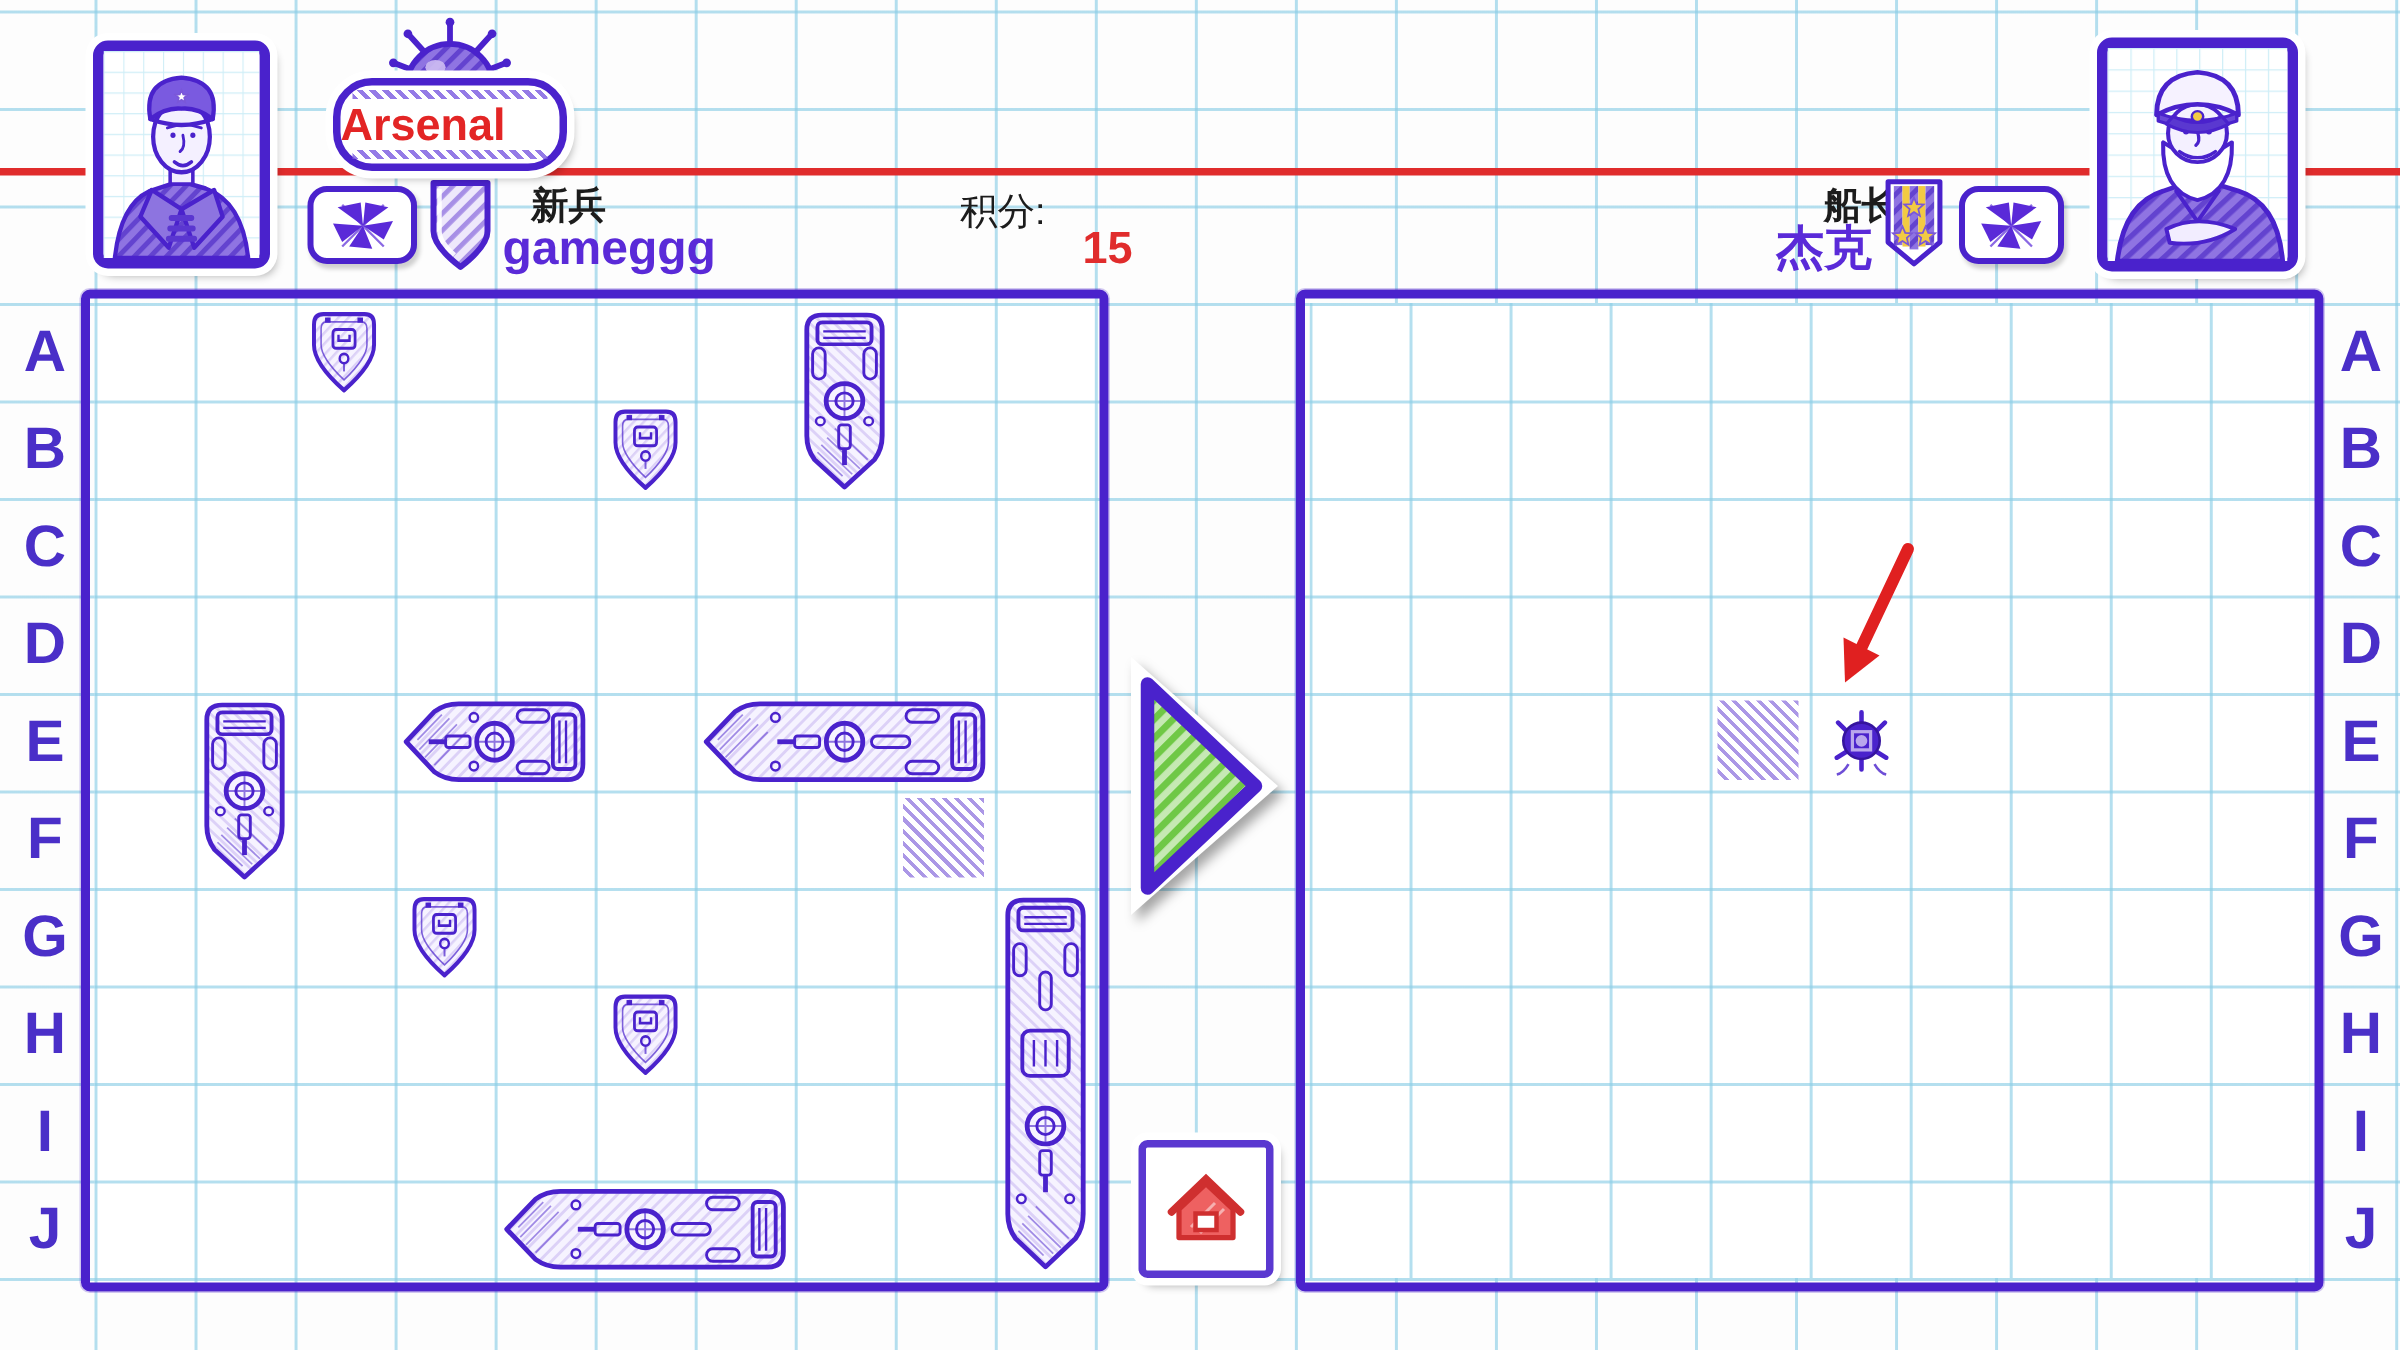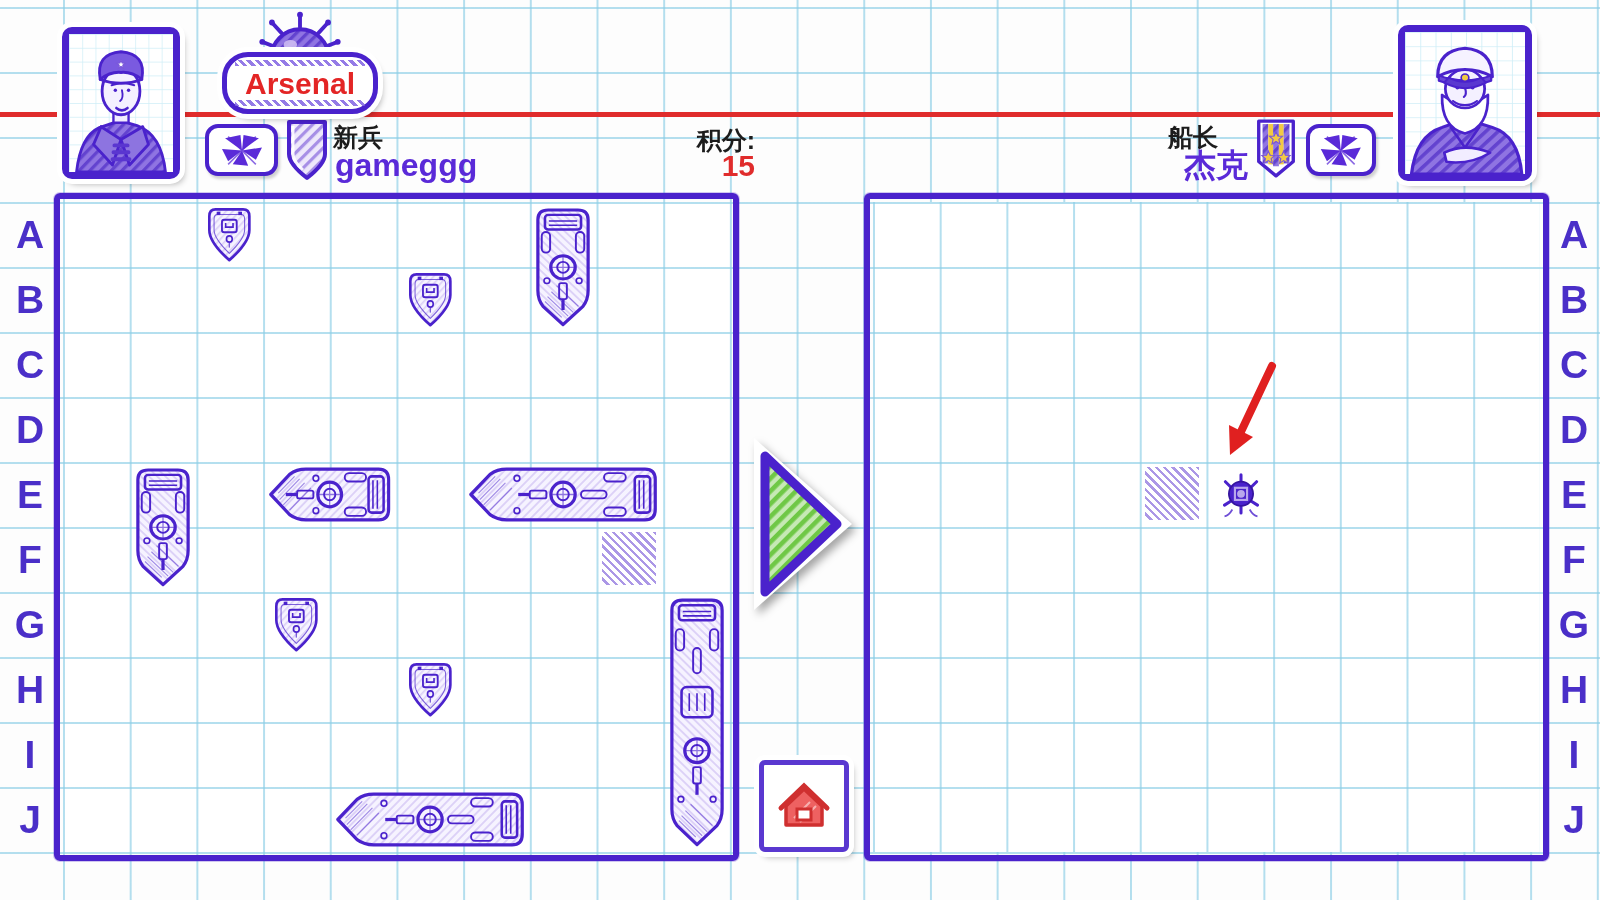--- a/index.html
+++ b/index.html
@@ -34,28 +34,28 @@
   .avatar-frame{position:absolute;z-index:6;border:7px solid #4a22cc;border-radius:10px;
     background:#fff;cursor:pointer;}
   .avatar-frame svg{width:100%;height:100%;display:block;}
   .flag-btn{position:absolute;z-index:6;background:#fff;border:4px solid #4a22cc;border-radius:13px;
     box-shadow:2px 3px 3px rgba(0,0,0,.18);cursor:pointer;display:flex;align-items:center;justify-content:center;}
   .flag-btn svg{width:80%;height:80%;}
   #arsenal-group{position:absolute;left:222px;top:2px;width:150px;height:110px;z-index:7;cursor:pointer;}
   #arsenal-mine{position:absolute;left:30px;top:6px;width:96px;height:60px;}
   #arsenal-pill{position:absolute;left:0px;top:50px;width:146px;height:52px;background:#fff;
     border:5px solid #4a22cc;border-radius:26px;
-    display:flex;align-items:center;justify-content:center;}
+    display:flex;align-items:center;justify-content:flex-start;}
   #arsenal-pill .inner-hatch{position:absolute;left:8px;right:8px;height:6px;
     background-image:repeating-linear-gradient(45deg,#7a5ae0 0 3px,transparent 3px 6px);opacity:.8;}
   #arsenal-label{font-size:30px;font-weight:700;color:#e32525;position:relative;top:1px;}
   .rank-text{position:absolute;z-index:6;font-size:25px;font-weight:700;color:#1c1c1c;line-height:1.05;}
   .name-text{position:absolute;z-index:6;font-size:32px;font-weight:700;color:#5a2ad8;line-height:1.05;}
-  #score-label{position:absolute;left:640px;top:124px;width:115px;text-align:right;z-index:6;
-    font-size:25px;font-weight:700;color:#1c1c1c;}
+  #score-label{position:absolute;left:640px;top:124px;width:115px;text-align:left;z-index:6;
+    font-size:25px;font-weight:400;color:#1c1c1c;}
   #score-value{position:absolute;left:640px;top:149px;width:115px;text-align:right;z-index:6;
     font-size:30px;font-weight:700;color:#e02c2c;}
   #home-btn{position:absolute;left:759px;top:760px;width:80px;height:82px;background:#fff;
     border:5px solid #5a38d0;border-radius:6px;z-index:6;cursor:pointer;
     display:flex;align-items:center;justify-content:center;}
   #turn-arrow{position:absolute;left:748px;top:434px;width:110px;height:182px;z-index:6;
     filter:drop-shadow(4px 5px 4px rgba(0,0,0,.35));}
   #target-arrow{position:absolute;left:1205px;top:352px;width:90px;height:125px;z-index:8;pointer-events:none;}
   .badge{position:absolute;z-index:6;}
 </style>
@@ -145,27 +145,27 @@
     <polygon points="32,24 40,44 20,42"></polygon>
     <polygon points="32,24 6,22 14,38"></polygon>
   </g>
   <path d="M14,42 L50,6 M50,42 L14,6" stroke="#5a2ad8" stroke-width="2" opacity=".7"></path>
   </svg></span>
   </div>
   <span class="badge" style="left:283px;top:118px;width:48px;height:64px;" id="shield-holder"><svg viewBox="0 0 48 64" style="width:100%;height:100%">
   <path d="M6,4 H42 V36 Q42,46 24,60 Q6,46 6,36 Z" fill="url(#pm)" stroke="#4a22cc" stroke-width="4" stroke-linejoin="round"></path>
   <path d="M10,8 V36 Q10,43 20,52" fill="none" stroke="#ffffff" stroke-width="3" opacity=".9"></path>
 </svg></span>
-  <div class="rank-text" style="left:333px;top:124px;">新兵</div>
+  <div class="rank-text" style="left:354px;top:124px;">新兵</div>
   <div class="name-text" style="left:335px;top:149px;">gameggg</div>
 
   <div id="score-label">积分:</div>
   <div id="score-value">15</div>
 
-  <div class="rank-text" style="left:1144px;top:124px;width:98px;text-align:center;">船长</div>
+  <div class="rank-text" style="left:1168px;top:124px;width:98px;text-align:right;">船长</div>
   <div class="name-text" style="left:1148px;top:149px;width:100px;text-align:right;">杰克</div>
   <span class="badge" style="left:1252px;top:116px;width:48px;height:66px;" id="medal-holder"><svg viewBox="0 0 50 66" style="width:100%;height:100%">
   <path d="M7,4 H43 V46 L25,61 L7,46 Z" fill="#ffffff" stroke="#4a22cc" stroke-width="3.5" stroke-linejoin="round"></path>
   <rect x="11" y="7" width="6" height="41" fill="url(#pd)"></rect>
   <rect x="17" y="7" width="5" height="42" fill="#f2ca43"></rect>
   <rect x="22" y="7" width="6" height="44" fill="url(#pd)"></rect>
   <rect x="28" y="7" width="5" height="42" fill="#f2ca43"></rect>
   <rect x="33" y="7" width="6" height="41" fill="url(#pd)"></rect>
   <polygon points="25.0,15.0 26.9,19.5 31.7,19.8 28.0,23.0 29.1,27.7 25.0,25.1 20.9,27.7 22.0,23.0 18.3,19.8 23.1,19.5" fill="#f2ca43" stroke="#7a57d8" stroke-width="1.2"></polygon>
         <polygon points="17.0,35.0 18.9,39.5 23.7,39.8 20.0,43.0 21.1,47.7 17.0,45.1 12.9,47.7 14.0,43.0 10.3,39.8 15.1,39.5" fill="#f2ca43" stroke="#7a57d8" stroke-width="1.2"></polygon>

